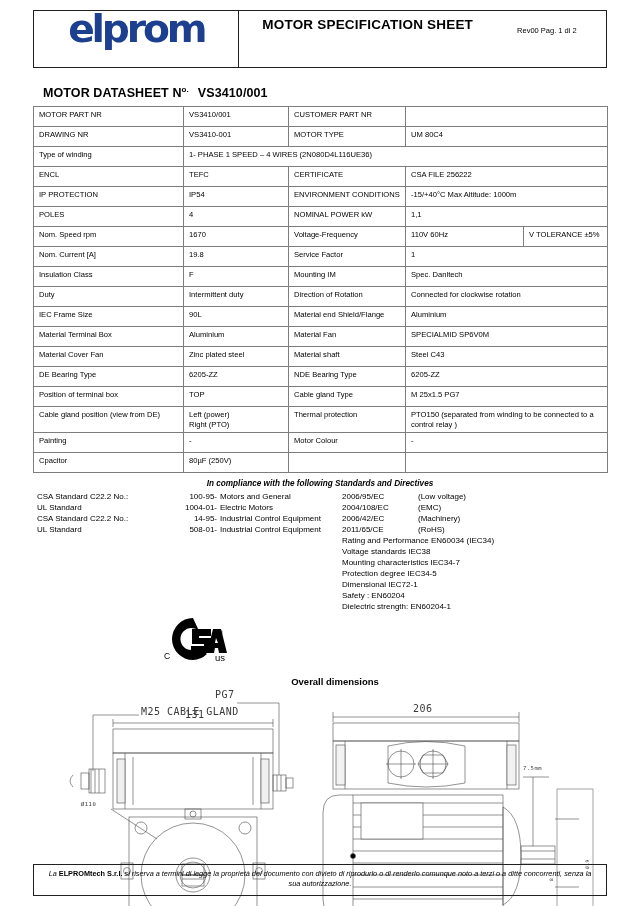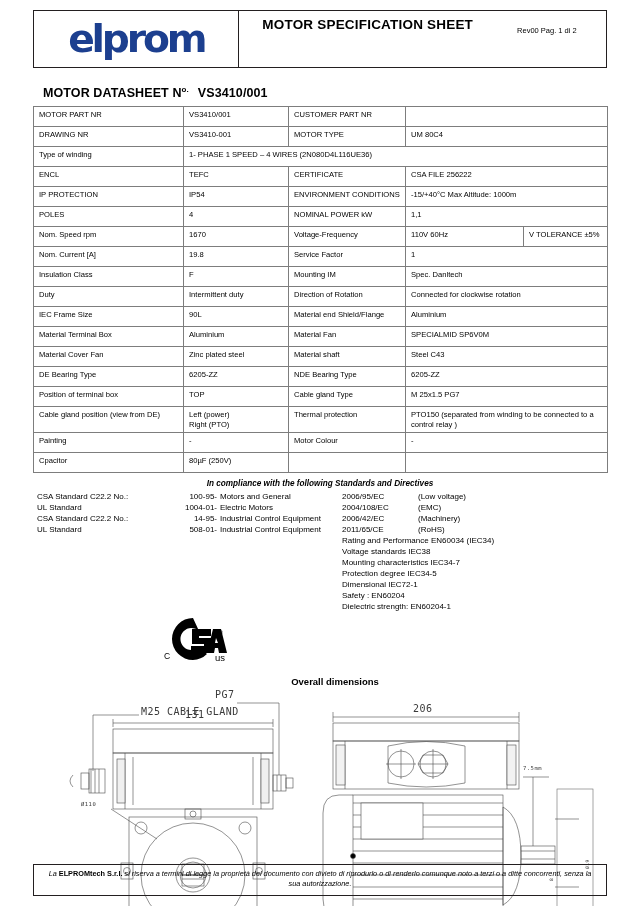--- a/index.html
+++ b/index.html
@@ -18,21 +18,21 @@
   
   .header{
     display:flex;
     border:1px solid #231f20;
     height:58px;
     box-sizing:border-box;
   }
   .hdr-logo{
     width:205px;
     border-right:1px solid #231f20;
-    display:flex;align-items:center;justify-content:center;
+    display:flex;justify-content:center;
     box-sizing:border-box;
   }
   .logo-txt{
     font-family:"DejaVu Sans", sans-serif;
     font-weight:bold;
     font-size:37px;
     letter-spacing:-3px;
     color:#1c3f8f;
     line-height:1;
     transform:scaleX(1.06);

